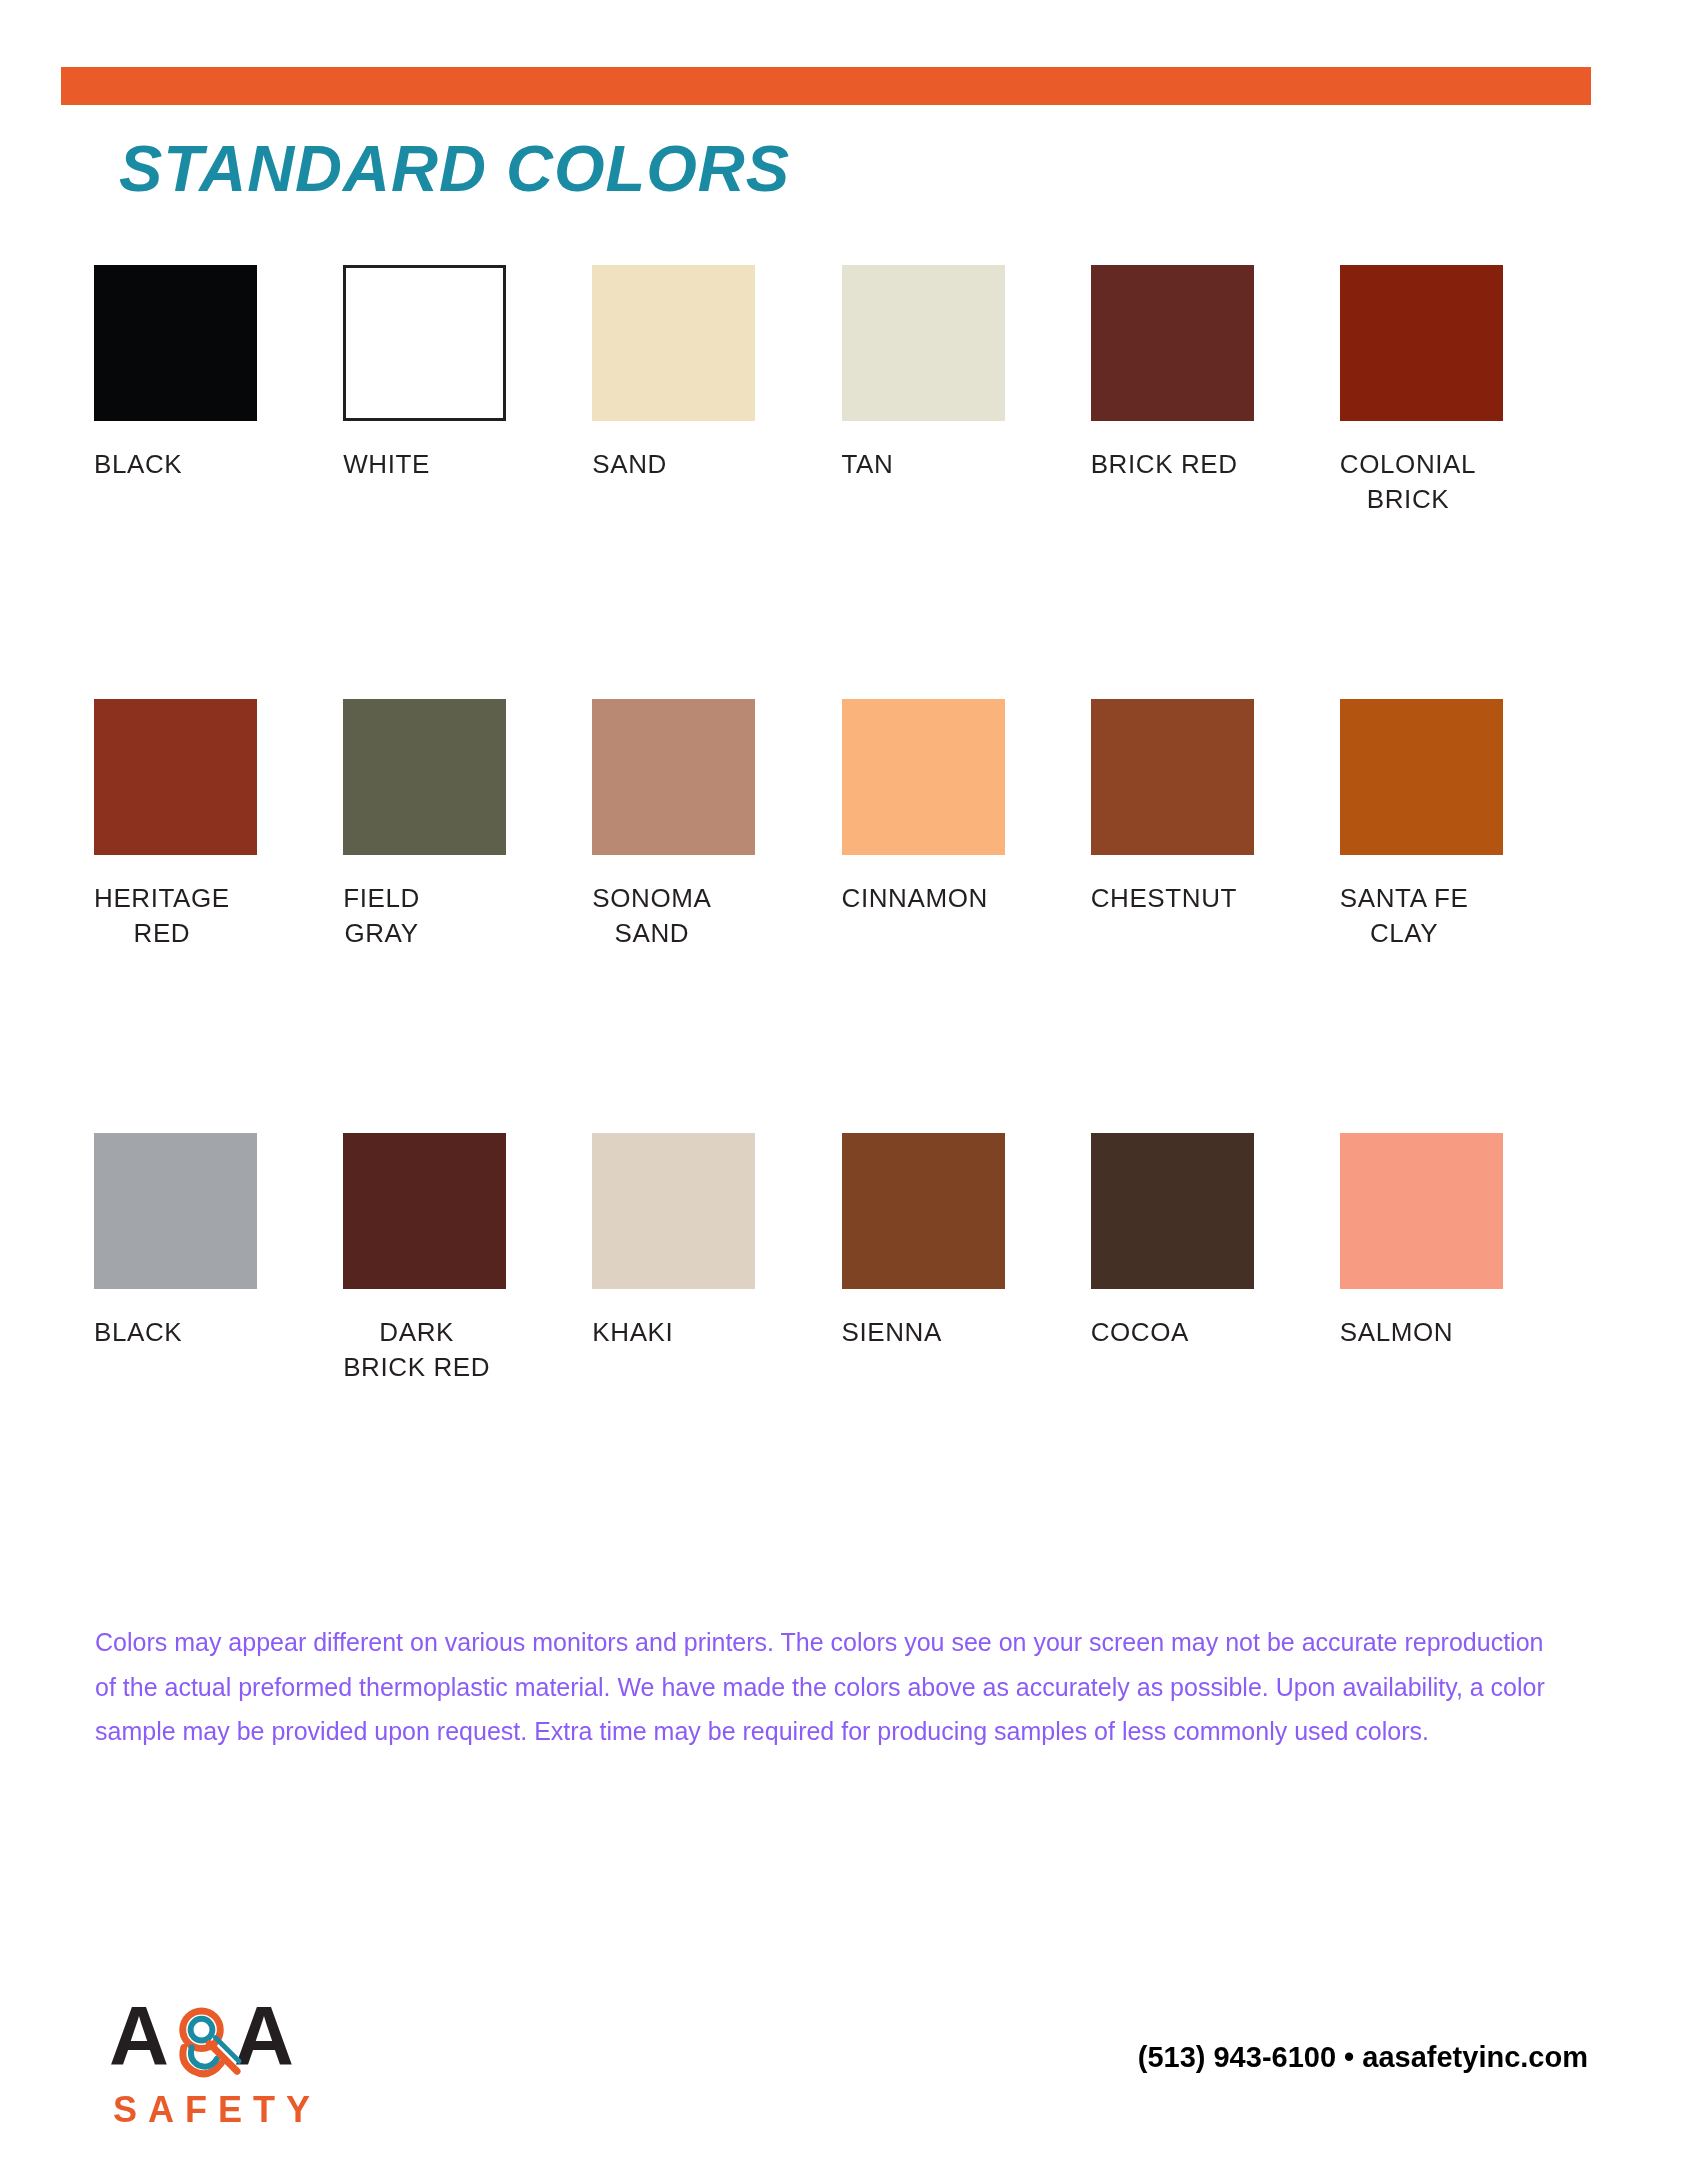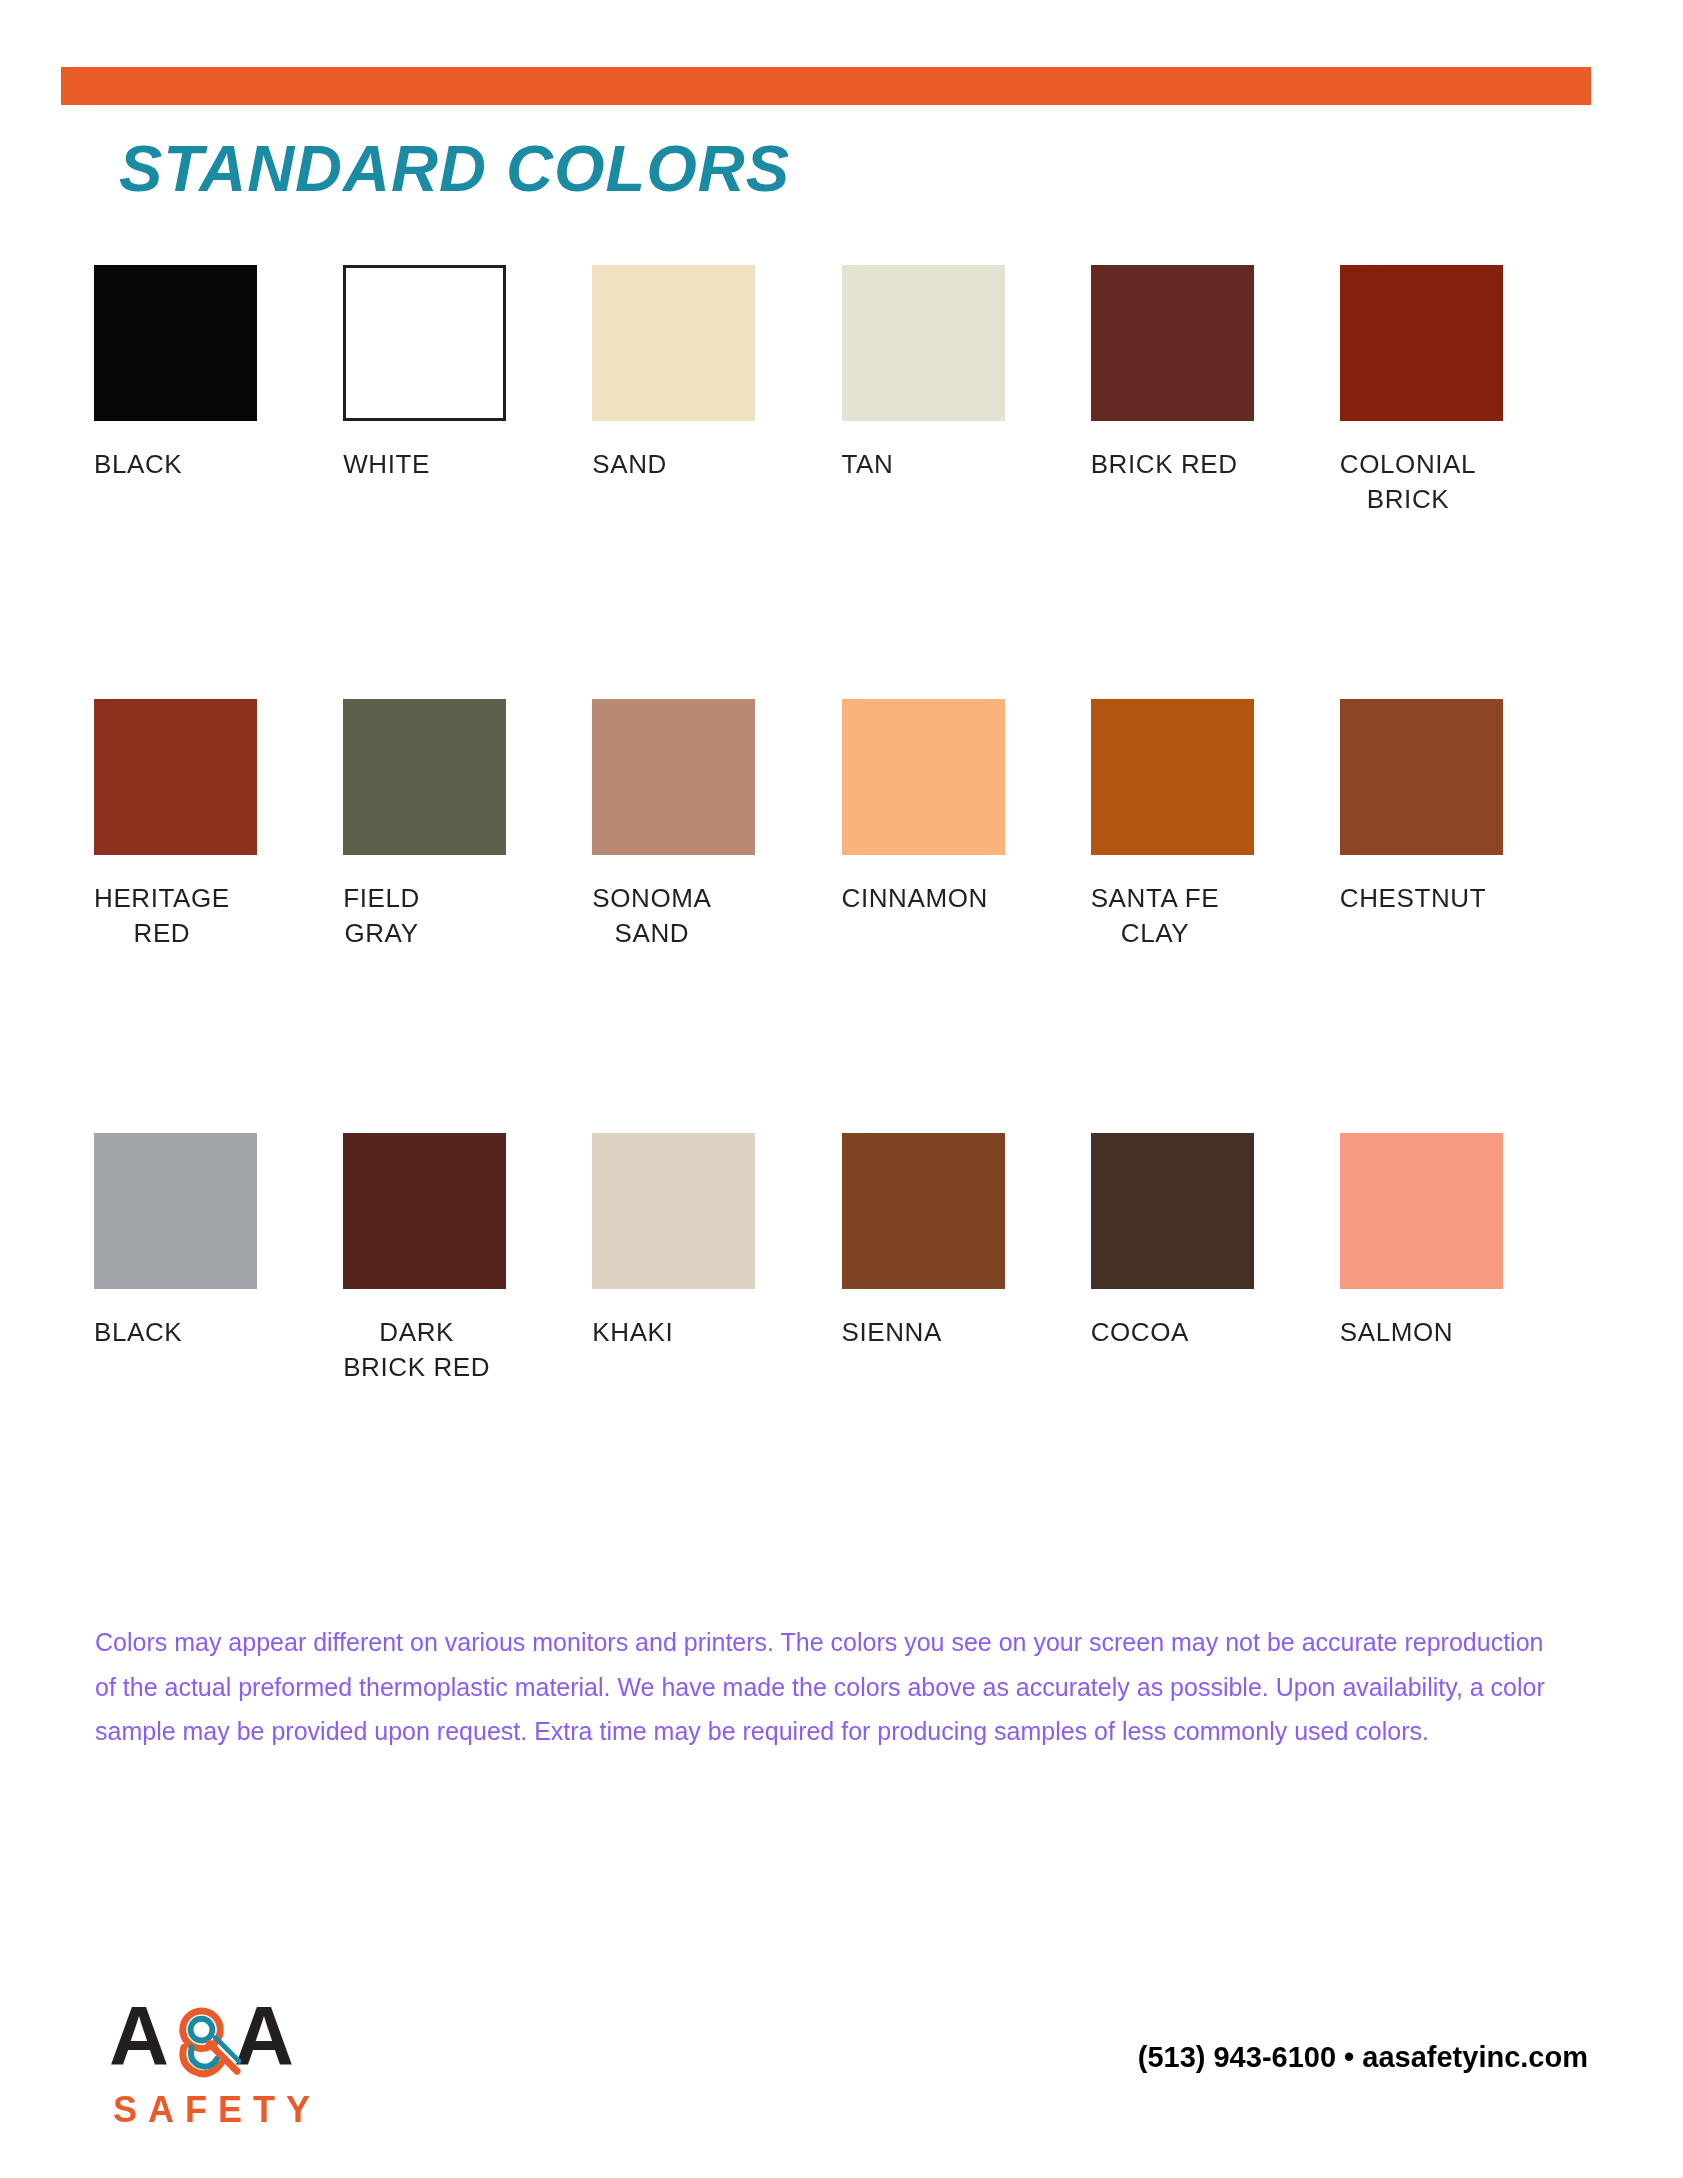--- a/index.html
+++ b/index.html
@@ -205,27 +205,27 @@
       <div class="swatch-cell">
         <div class="swatch-chip" style="background: rgb(185, 137, 116);"></div>
         <div class="swatch-label">SONOMA
 SAND</div>
       </div>
       <div class="swatch-cell">
         <div class="swatch-chip" style="background: rgb(251, 179, 124);"></div>
         <div class="swatch-label">CINNAMON</div>
       </div>
       <div class="swatch-cell">
+        <div class="swatch-chip" style="background: rgb(141, 69, 38);"></div>
+        <div class="swatch-label">CHESTNUT</div>
+      </div>
+      <div class="swatch-cell">
         <div class="swatch-chip" style="background: rgb(179, 85, 17);"></div>
         <div class="swatch-label">SANTA FE
 CLAY</div>
-      </div>
-      <div class="swatch-cell">
-        <div class="swatch-chip" style="background: rgb(141, 69, 38);"></div>
-        <div class="swatch-label">CHESTNUT</div>
       </div>
       <div class="swatch-cell">
         <div class="swatch-chip" style="background: rgb(162, 166, 171);"></div>
         <div class="swatch-label">BLACK</div>
       </div>
       <div class="swatch-cell">
         <div class="swatch-chip" style="background: rgb(86, 36, 30);"></div>
         <div class="swatch-label">DARK
 BRICK RED</div>
       </div>

